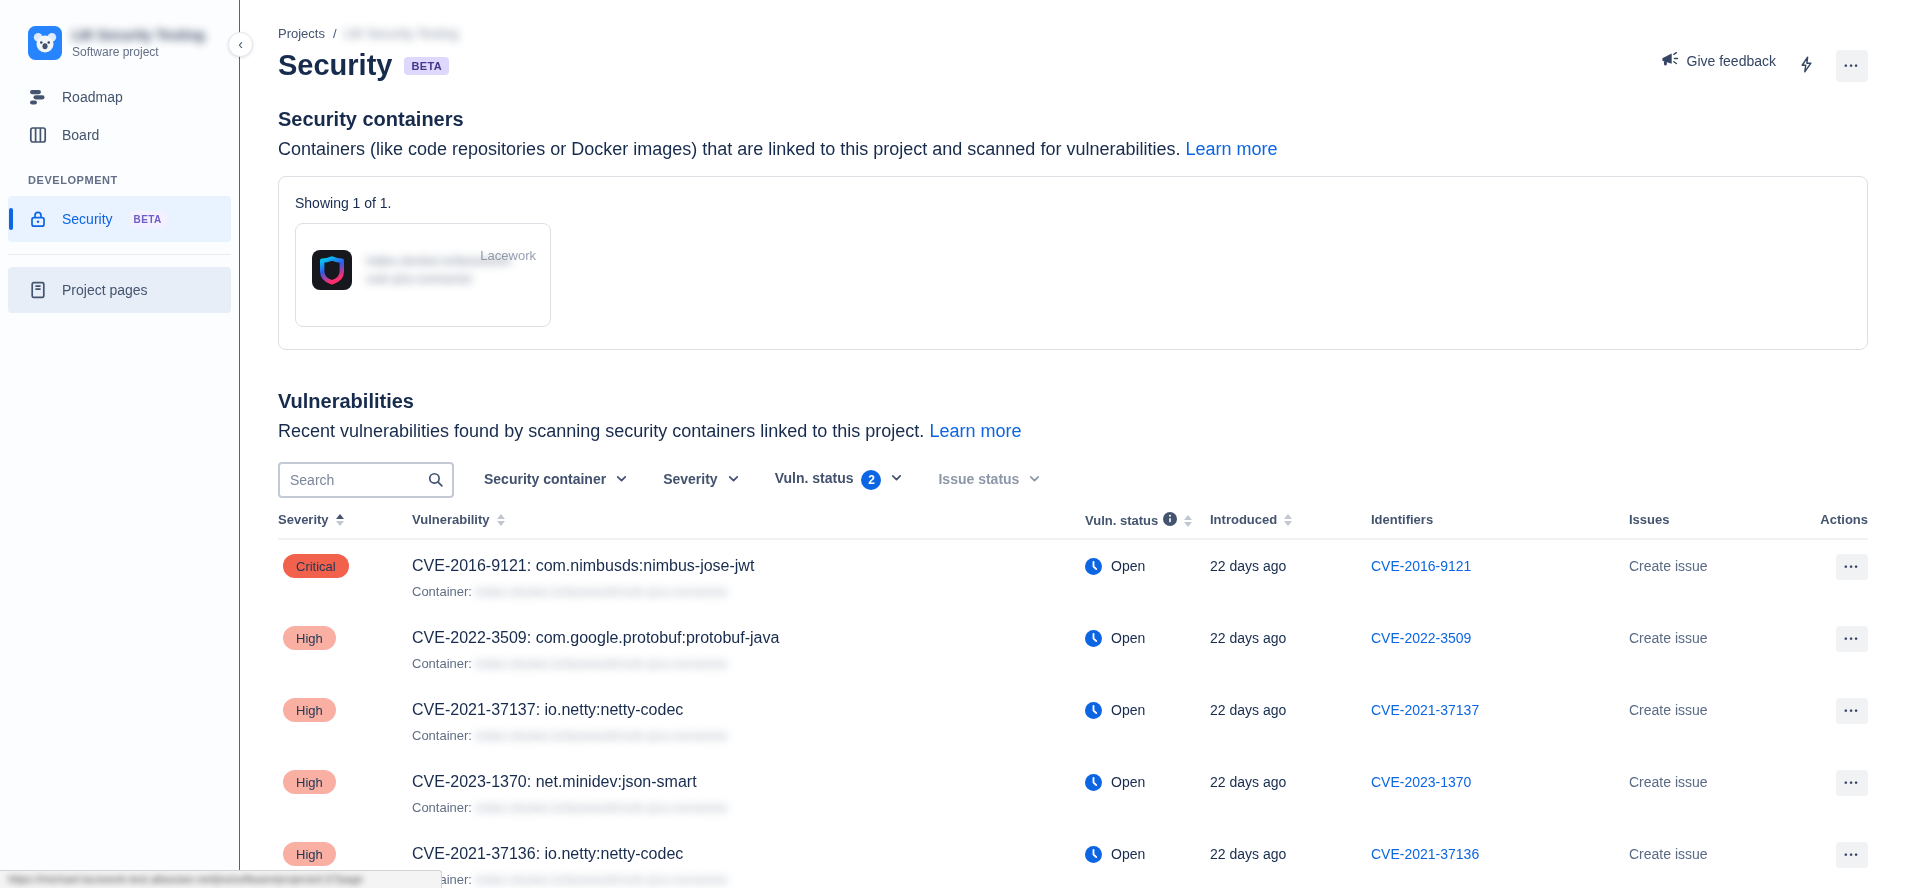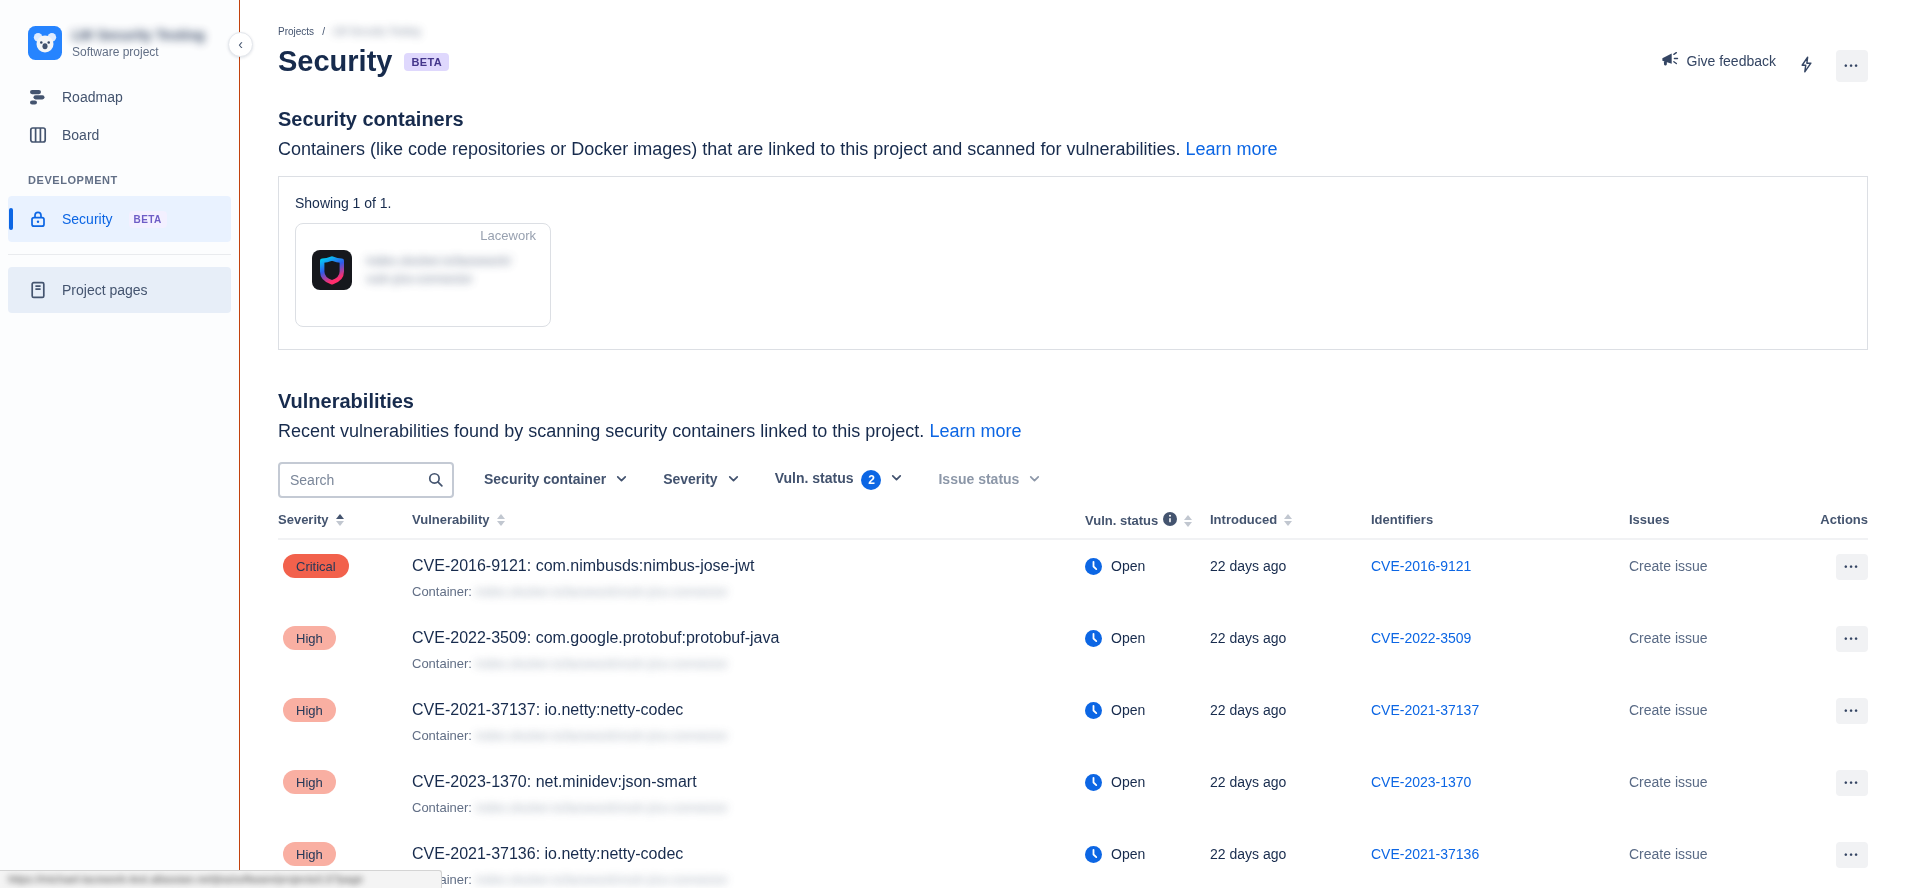--- a/index.html
+++ b/index.html
@@ -45,49 +45,49 @@
   .collapse-btn {
     position:absolute; left:228px; top:32px; width:25px; height:25px; border-radius:50%;
     background:#fff; border:1px solid #E4E7EC; box-shadow:0 1px 3px rgba(9,30,66,.13);
     display:flex; align-items:center; justify-content:center; cursor:pointer; z-index:5;
     color:#44546F; font-size:14px; line-height:1; padding-bottom:2px;
   }
 
   
   .main { flex:1; padding:26px 37px 0 38px; position:relative; }
   .top-row { display:flex; justify-content:space-between; align-items:flex-start; }
-  .breadcrumb { font-size:10px; color:#44546F; display:flex; gap:8px; align-items:center; }
+  .breadcrumb { font-size:13px; color:#44546F; display:flex; gap:8px; align-items:center; }
   .breadcrumb .crumb-link { cursor:pointer; }
   .title-row { display:flex; align-items:center; gap:12px; margin-top:8px; }
   h1.page-title { font-size:29px; font-weight:700; color:#172B4D; }
   .lozenge-beta-title {
     background:#DFD8FD; color:#44368B; font-size:11px; font-weight:700;
     letter-spacing:.03em; border-radius:4px; padding:3px 7px;
   }
   .header-actions { display:flex; align-items:flex-start; gap:14px; margin-top:24px; }
   .give-feedback { display:flex; align-items:center; gap:8px; font-size:14px; font-weight:500; color:#344563; background:none; border:none; cursor:pointer; font-family:inherit; }
   .icon-btn { background:none; border:none; cursor:pointer; display:flex; align-items:center; justify-content:center; width:32px; height:32px; border-radius:4px; }
   .icon-btn.boxed { background:#F1F2F4; }
   .dots { font-size:9px; letter-spacing:2px; color:#344563; font-weight:700; }
 
   h2.section-title { font-size:20px; font-weight:600; color:#172B4D; }
   .section-desc { font-size:18px; color:#172B4D; margin-top:8px; }
   a.inline-link, .inline-link { color:#0C66E4; font-weight:500; text-decoration:none; cursor:pointer; }
 
   .sec-containers { margin-top:26px; }
   .containers-panel {
-    margin-top:16px; border:1px solid #DCDFE4; border-radius:0; padding:18px 16px 22px 16px;
+    margin-top:16px; border:1px solid #DCDFE4; border-radius:8px; padding:18px 16px 22px 16px;
     min-height:146px; background:#fff;
   }
   .showing { font-size:14px; color:#172B4D; }
   .container-card {
     margin-top:12px; width:256px; height:104px; border:1px solid #DCDFE4; border-radius:8px;
     background:#fff; position:relative; padding:14px 16px; cursor:pointer;
   }
-  .provider-label { position:absolute; top:4px; right:14px; font-size:13px; color:#98A1B0; }
+  .provider-label { position:absolute; top:24px; right:14px; font-size:13px; color:#98A1B0; }
   .card-body { display:flex; gap:14px; margin-top:12px; align-items:flex-start; }
   .lw-logo { width:40px; height:40px; flex:0 0 40px; }
   .card-name { font-size:13px; color:#5E6C84; line-height:18px; padding-top:2px; }
 
   .sec-vulns { margin-top:40px; }
   .filter-bar { display:flex; align-items:center; gap:26px; margin-top:20px; }
   .search-wrap { position:relative; width:176px; }
   .search-wrap input {
     width:100%; height:36px; border:2px solid #C4CAD4; border-radius:4px; font-size:14px;
     font-family:inherit; color:#172B4D; padding:0 34px 0 10px; outline:none; background:#fff;

